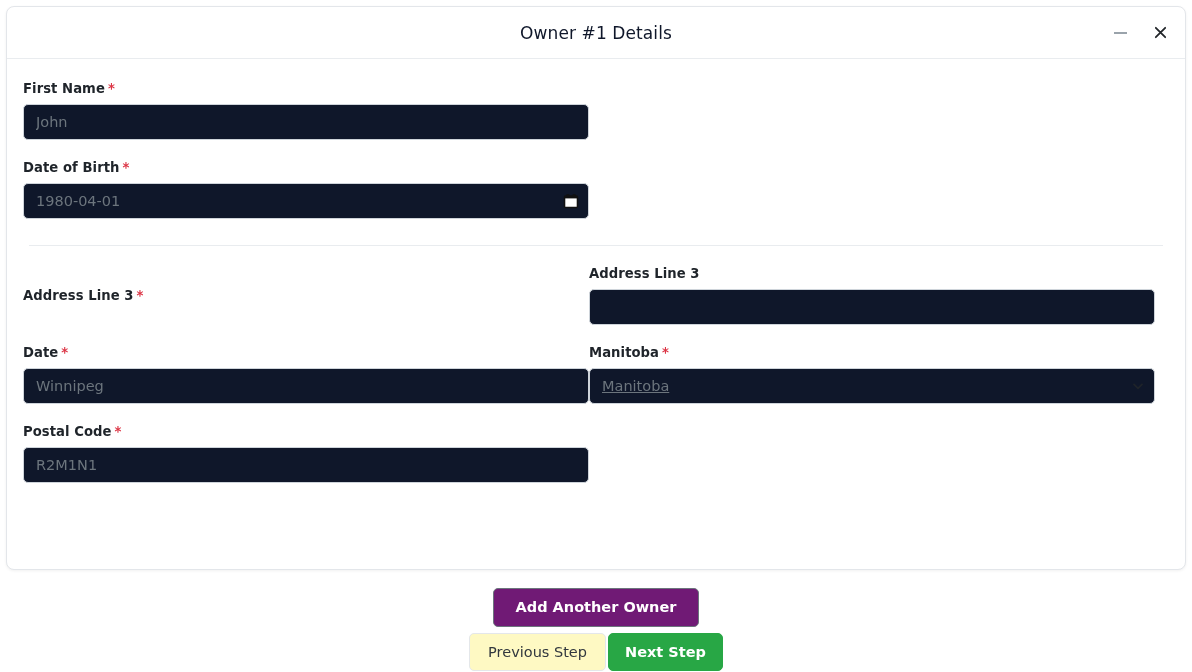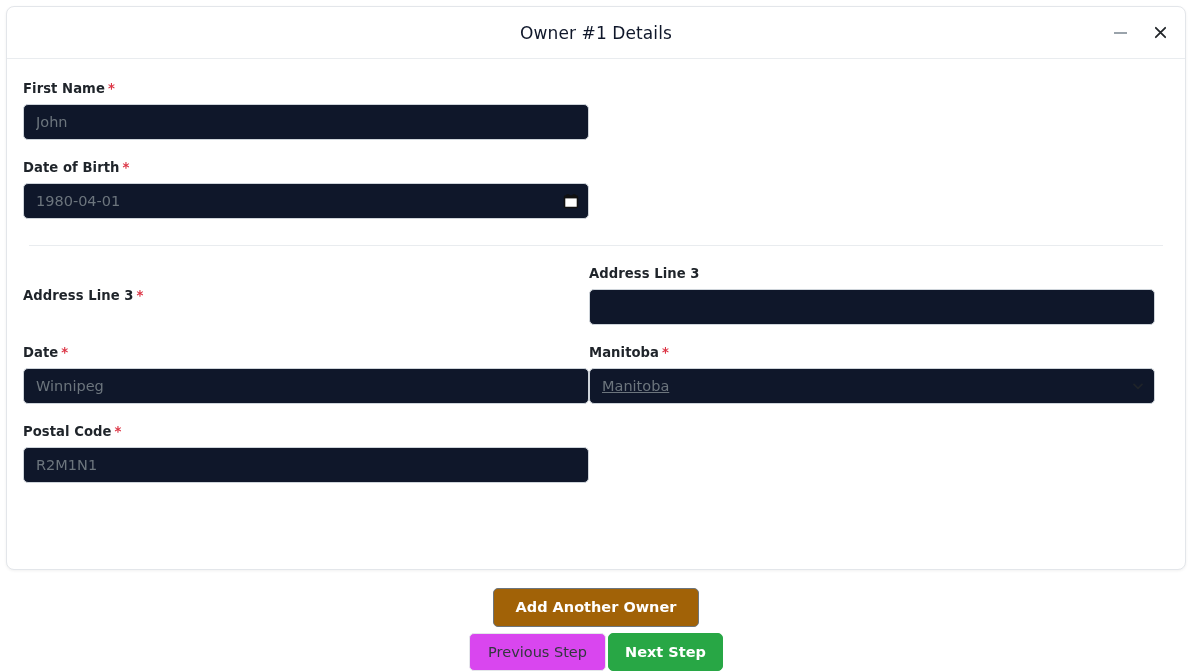--- a/index.html
+++ b/index.html
@@ -137,31 +137,31 @@
   .btn {
     font-family: "DejaVu Sans", "Liberation Sans", sans-serif;
     font-size: 14.5px;
     font-weight: 700;
     border-radius: 5px;
     cursor: pointer;
     line-height: 1;
     border: 1px solid transparent;
   }
   .btn-secondary {
-    background: #a16207;
+    background: #701a75;
     color: #ffffff;
     padding: 11px 22px;
     border-color: #6c757d;
   }
   .btn-row {
     display: flex;
     margin-top: 6px;
   }
   .btn-light {
-    background: #d946ef;
+    background: #fef9c3;
     color: #32383e;
     border: 1px solid #e4e7ea;
     padding: 11px 18px;
     font-weight: 400;
     font-size: 14.5px;
     border-radius: 5px 5px 5px 5px;
   }
   .btn-success {
     background: #28a745;
     color: #ffffff;

